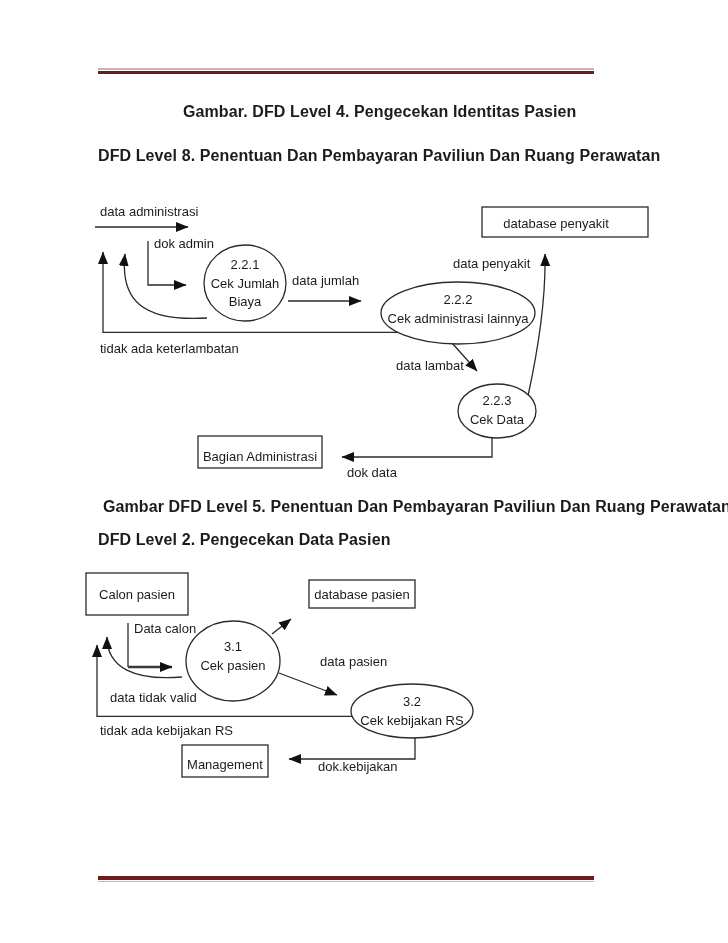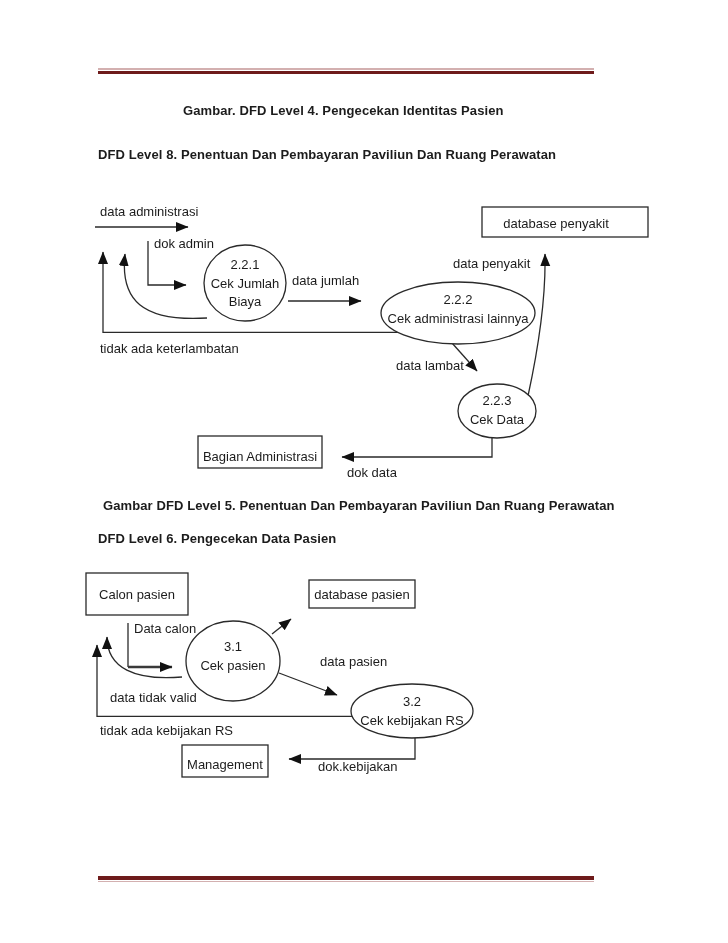--- a/index.html
+++ b/index.html
@@ -8,21 +8,21 @@
     font-family:"Liberation Sans",sans-serif;color:#1c1c1c;overflow:hidden;
   }
   .rule{position:absolute;left:98px;width:496px;}
   .rule-top{top:68px;}
   .rule-bottom{top:876px;}
   .rule .thin{height:1.5px;background:#d3b0b0;}
   .rule .thick{height:3.5px;background:var(--accent,#6e1b1b);}
   .rule-top .thick{margin-top:1px;}
   .rule-bottom .thin{margin-top:1px;}
   .heading{
-    position:absolute;font-size:13px;font-weight:700;color:#1c1c1c;
+    position:absolute;font-size:16px;font-weight:700;color:#1c1c1c;
     white-space:nowrap;letter-spacing:0.1px;
   }
   .t-title{left:183px;top:103px;}
   .t-h5{left:98px;top:147px;}
   .t-cap5{left:103px;top:498px;}
   .t-h6{left:98px;top:531px;}
   svg{position:absolute;left:0;top:0;}
   .ln{fill:none;stroke:#2a2a2a;stroke-width:1.3px;}
   .ln-thick{fill:none;stroke:#3a3a3a;stroke-width:2.4px;}
   .shape{fill:#ffffff;stroke:#2a2a2a;stroke-width:1.3px;}
@@ -35,21 +35,21 @@
 <div class="page">
 
   <div class="rule rule-top">
     <div class="thin"></div>
     <div class="thick"></div>
   </div>
 
   <div class="heading t-title">Gambar. DFD Level 4. Pengecekan Identitas Pasien</div>
   <div class="heading t-h5">DFD Level 8. Penentuan Dan Pembayaran Paviliun Dan Ruang Perawatan</div>
   <div class="heading t-cap5">Gambar DFD Level 5. Penentuan Dan Pembayaran Paviliun Dan Ruang Perawatan</div>
-  <div class="heading t-h6">DFD Level 6. Pengecekan Data Pasien</div>
+  <div class="heading t-h6">DFD Level 2. Pengecekan Data Pasien</div>
 
   <svg width="728" height="943" viewBox="0 0 728 943">
     <defs>
       <marker id="arr" markerUnits="userSpaceOnUse" markerWidth="13" markerHeight="11" refX="12" refY="5" orient="auto">
         <path d="M0,0 L12.5,5 L0,10 Z" fill="#111111"></path>
       </marker>
     </defs>
 
     <g>
 

